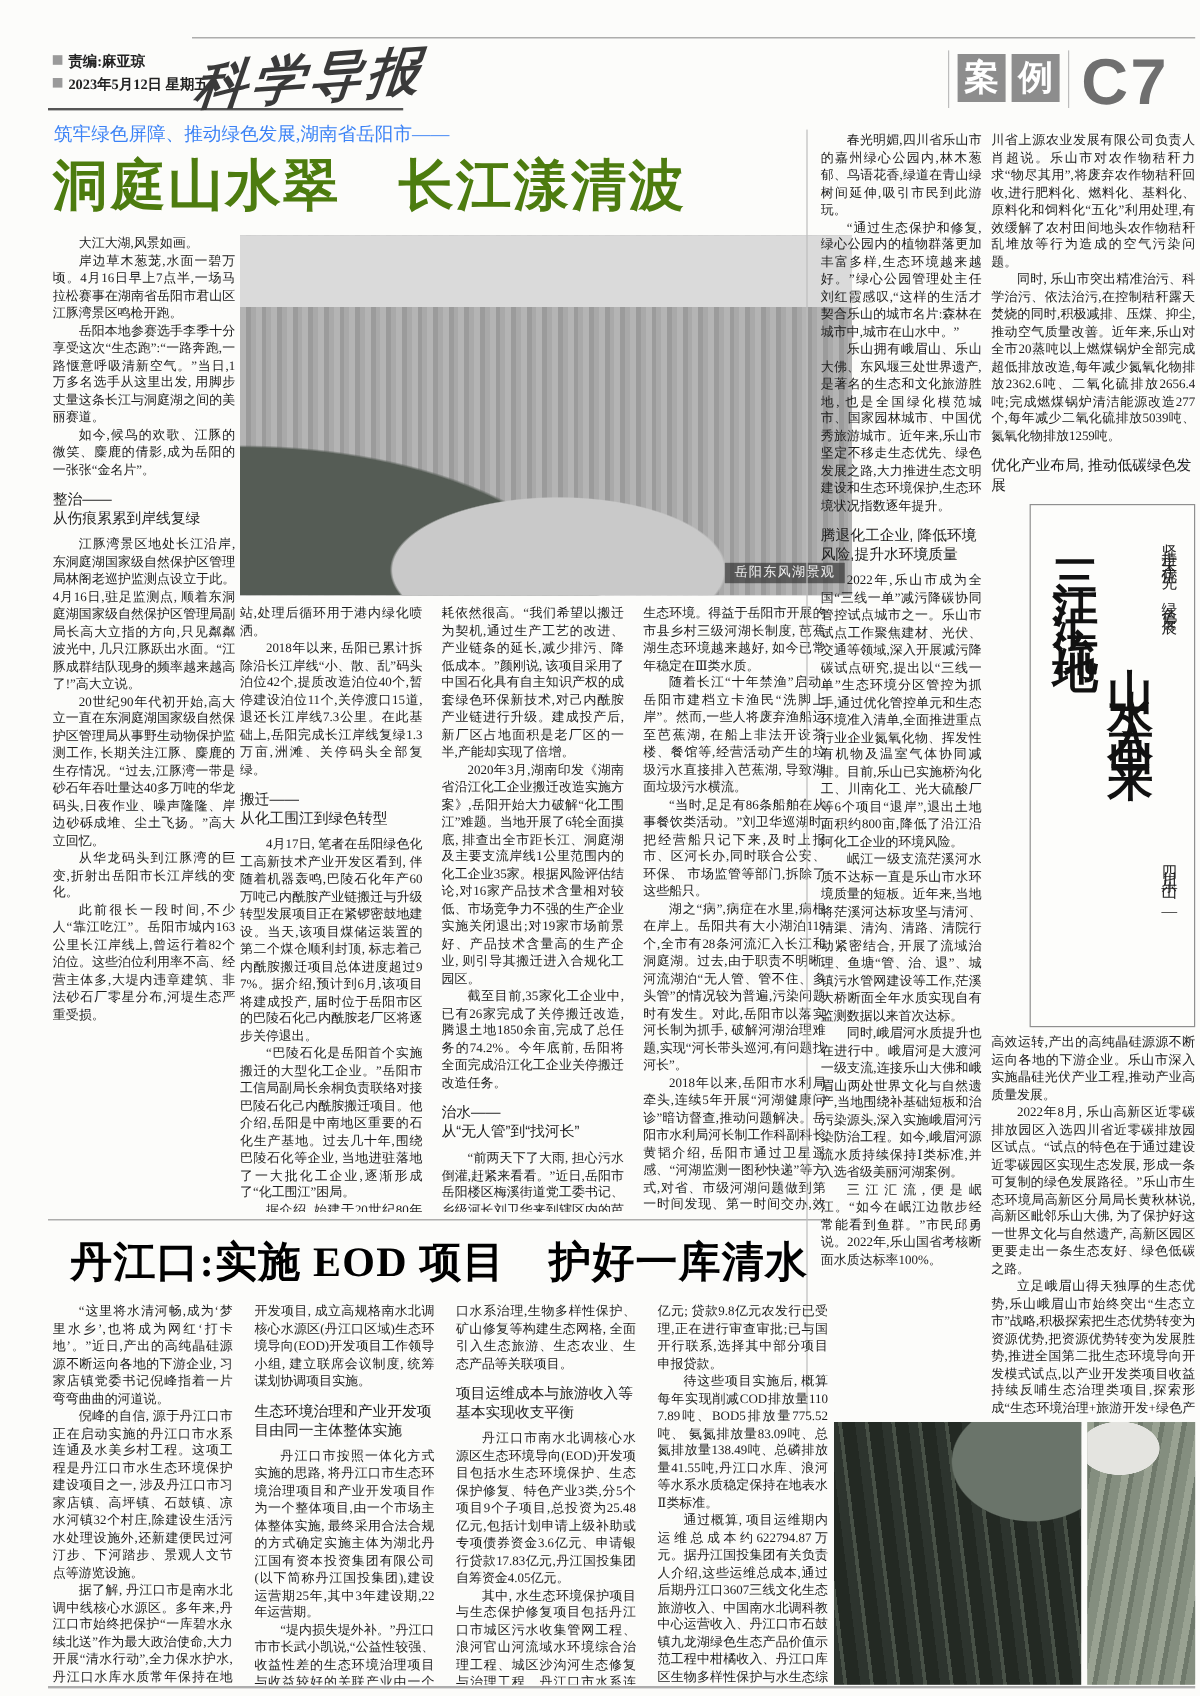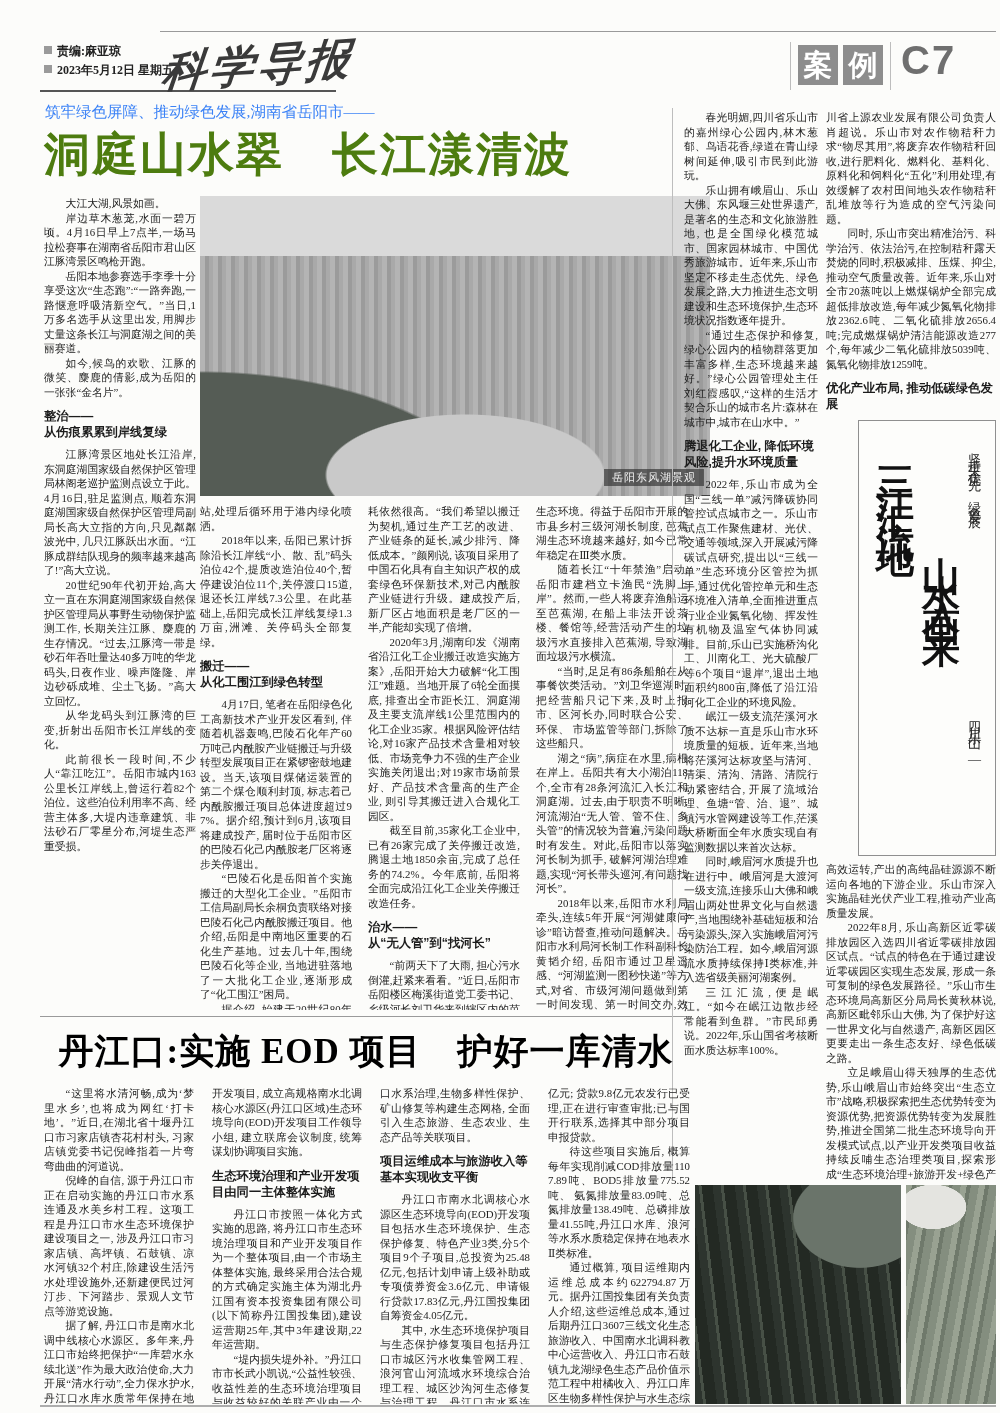--- a/index.html
+++ b/index.html
@@ -8,34 +8,34 @@
   .abs{position:absolute;}
   .rule{position:absolute;background:#9a9a9a;}
   
   .ed-line{font-size:12px;font-weight:bold;color:#222;line-height:19px;white-space:nowrap;}
   .sq{display:inline-block;width:8px;height:8px;background:#9a9a9a;margin-right:5px;vertical-align:1px;}
   .masthead{font-family:"DejaVu Serif",serif;font-style:italic;font-weight:bold;font-size:44px;
             color:#3a3a3a;transform:rotate(-4deg) skewX(-10deg);letter-spacing:4px;white-space:nowrap;}
   .badge-char{display:inline-block;width:40px;height:40px;background:#8d8d8d;color:#fff;
               font-family:"Liberation Sans",sans-serif;font-weight:bold;font-size:29px;line-height:40px;
               text-align:center;margin-right:5px;}
-  .page-no{font-family:"Liberation Sans",sans-serif;font-weight:bold;font-size:40px;color:#6f6f6f;letter-spacing:2px;}
+  .page-no{font-family:"Liberation Sans",sans-serif;font-weight:bold;font-size:54px;color:#6f6f6f;letter-spacing:2px;}
   .vbar{position:absolute;width:1px;background:#bdbdbd;}
   
   .kicker{font-size:15.5px;color:#3b82f6;white-space:nowrap;}
   .main-head{font-family:"Liberation Sans",sans-serif;font-weight:bold;font-size:46px;color:#4d7c0f;
              letter-spacing:2px;white-space:nowrap;}
   .sub-article-head{font-family:"Liberation Serif",serif;font-weight:bold;font-size:35px;color:#000;
                     text-align:center;white-space:nowrap;letter-spacing:1px;}
   
   .col{position:absolute;font-size:10.8px;line-height:14.5px;text-align:justify;overflow:hidden;
        word-break:break-all;}
   .para{text-indent:2em;}
   .para.cont{text-indent:0;}
-  .subhead{font-family:"Liberation Sans",sans-serif;font-weight:bold;font-size:12.3px;line-height:16px;
+  .subhead{font-family:"Liberation Sans",sans-serif;font-weight:normal;font-size:12.3px;line-height:16px;
            white-space:pre-line;margin:9px 0 7px;text-align:left;}
   
   .photo-main{position:absolute;left:200px;top:196px;width:510px;height:300px;overflow:hidden;
     background:
       linear-gradient(180deg,#dadada 0,#dadada 20%,rgba(218,218,218,0) 20%),
       radial-gradient(ellipse 230px 100px at 52% 93%,#c9c9c9 0 60%,rgba(0,0,0,0) 61%),
       radial-gradient(ellipse 430px 210px at 0% 108%,#555c55 0 70%,rgba(0,0,0,0) 71%),
       repeating-linear-gradient(90deg,#b4b4b4 0 5px,#9b9b9b 5px 9px,#a9a9a9 9px 13px),
       linear-gradient(180deg,#d0d0d0 0%,#9e9e9e 100%);}
   .photo-cap{position:absolute;right:6px;bottom:10px;background:rgba(40,40,40,.62);color:#f2f2f2;
@@ -116,22 +116,22 @@
     <div class="para">“当时,足足有86条船舶在从事餐饮类活动。”刘卫华巡湖时,把经营船只记下来,及时上报市、区河长办,同时联合公安、环保、 市场监管等部门,拆除了这些船只。</div>
     <div class="para">湖之“病”,病症在水里,病根在岸上。岳阳共有大小湖泊118个,全市有28条河流汇入长江和洞庭湖。过去,由于职责不明晰,河流湖泊“无人管、管不住、多头管”的情况较为普遍,污染问题时有发生。对此,岳阳市以落实河长制为抓手, 破解河湖治理难题,实现“河长带头巡河,有问题找河长”。</div>
     <div class="para">2018年以来,岳阳市水利局牵头,连续5年开展“河湖健康问诊”暗访督查,推动问题解决。岳阳市水利局河长制工作科副科长黄韬介绍, 岳阳市通过卫星遥感、“河湖监测一图秒快递”等方式,对省、市级河湖问题做到第一时间发现、第一时间交办,效率得到极大提高。此外,对整治难度大的问题,建立市级联合督导机制,确保重大问题销号率100%。</div>
   </div>
 
 <div class="rule" style="left:40px;top:1016px;width:652px;height:1px"></div>
 <div class="vbar" style="left:672px;top:108px;height:1072px"></div>
 
 <div class="col" style="left:684px;top:110px;width:134px;height:1068px">
     <div class="para">春光明媚,四川省乐山市的嘉州绿心公园内,林木葱郁、鸟语花香,绿道在青山绿树间延伸,吸引市民到此游玩。</div>
+    <div class="para">“通过生态保护和修复,绿心公园内的植物群落更加丰富多样,生态环境越来越好。”绿心公园管理处主任刘红霞感叹,“这样的生活才契合乐山的城市名片:森林在城市中,城市在山水中。”</div>
     <div class="para">乐山拥有峨眉山、乐山大佛、东风堰三处世界遗产, 是著名的生态和文化旅游胜地, 也是全国绿化模范城市、国家园林城市、中国优秀旅游城市。近年来,乐山市坚定不移走生态优先、绿色发展之路,大力推进生态文明建设和生态环境保护,生态环境状况指数逐年提升。</div>
-    <div class="para">“通过生态保护和修复,绿心公园内的植物群落更加丰富多样,生态环境越来越好。”绿心公园管理处主任刘红霞感叹,“这样的生活才契合乐山的城市名片:森林在城市中,城市在山水中。”</div>
     <div class="subhead">腾退化工企业, 降低环境风险,提升水环境质量</div>
     <div class="para">2022年,乐山市成为全国“三线一单”减污降碳协同管控试点城市之一。乐山市试点工作聚焦建材、光伏、交通等领域,深入开展减污降碳试点研究,提出以“三线一单”生态环境分区管控为抓手,通过优化管控单元和生态环境准入清单,全面推进重点行业企业氮氧化物、挥发性有机物及温室气体协同减排。目前,乐山已实施桥沟化工、川南化工、光大硫酸厂等6个项目“退岸”,退出土地面积约800亩,降低了沿江沿河化工企业的环境风险。</div>
     <div class="para">岷江一级支流茫溪河水质不达标一直是乐山市水环境质量的短板。近年来,当地将茫溪河达标攻坚与清河、清渠、清沟、清路、清院行动紧密结合, 开展了流域治理、鱼塘“管、治、退”、城镇污水管网建设等工作,茫溪大桥断面全年水质实现自有监测数据以来首次达标。</div>
     <div class="para">同时,峨眉河水质提升也在进行中。峨眉河是大渡河一级支流,连接乐山大佛和峨眉山两处世界文化与自然遗产,当地围绕补基础短板和治污染源头,深入实施峨眉河污染防治工程。如今,峨眉河源流水质持续保持Ⅰ类标准,并入选省级美丽河湖案例。</div>
     <div class="para">三江汇流,便是岷江。“如今在岷江边散步经常能看到鱼群。”市民邱勇说。2022年,乐山国省考核断面水质达标率100%。</div>
   </div>
 <div class="col" style="left:826px;top:110px;width:170px;height:306px">
     <div class="para cont">川省上源农业发展有限公司负责人肖超说。乐山市对农作物秸秆力求“物尽其用”,将废弃农作物秸秆回收,进行肥料化、燃料化、基料化、原料化和饲料化“五化”利用处理,有效缓解了农村田间地头农作物秸秆乱堆放等行为造成的空气污染问题。</div>
     <div class="para">同时, 乐山市突出精准治污、科学治污、依法治污,在控制秸秆露天焚烧的同时,积极减排、压煤、抑尘,推动空气质量改善。近年来,乐山对全市20蒸吨以上燃煤锅炉全部完成超低排放改造,每年减少氮氧化物排放2362.6吨、二氧化硫排放2656.4吨;完成燃煤锅炉清洁能源改造277个,每年减少二氧化硫排放5039吨、 氮氧化物排放1259吨。</div>
     <div class="subhead">优化产业布局, 推动低碳绿色发展</div>
@@ -145,21 +145,21 @@
 </div>
 
 <div class="col" style="left:826px;top:862px;width:170px;height:318px">
     <div class="para cont">高效运转,产出的高纯晶硅源源不断运向各地的下游企业。乐山市深入实施晶硅光伏产业工程,推动产业高质量发展。</div>
     <div class="para">2022年8月, 乐山高新区近零碳排放园区入选四川省近零碳排放园区试点。“试点的特色在于通过建设近零碳园区实现生态发展, 形成一条可复制的绿色发展路径。”乐山市生态环境局高新区分局局长黄秋林说, 高新区毗邻乐山大佛, 为了保护好这一世界文化与自然遗产, 高新区园区更要走出一条生态友好、绿色低碳之路。</div>
     <div class="para">立足峨眉山得天独厚的生态优势,乐山峨眉山市始终突出“生态立市”战略,积极探索把生态优势转变为资源优势,把资源优势转变为发展胜势,推进全国第二批生态环境导向开发模式试点,以产业开发类项目收益持续反哺生态治理类项目,探索形成“生态环境治理+旅游开发+绿色产业”集约开发模式,实现生态产业化、产业生态化的深度融合发展。</div>
   </div>
 
 <div class="abs sub-article-head" style="left:40px;top:1028px;width:652px">丹江口:实施 EOD 项目　护好一库清水</div>
 <div class="col" style="left:44px;top:1086px;width:150px;height:318px">
-    <div class="para">“这里将水清河畅,成为‘梦里水乡’,也将成为网红‘打卡地’。”近日,在湖北省十堰丹江口市习家店镇杏花村村头, 习家店镇党委书记倪峰指着一片弯弯曲曲的河道说。</div>
+    <div class="para">“这里将水清河畅,成为‘梦里水乡’,也将成为网红‘打卡地’。”近日,产出的高纯晶硅源源不断运向各地的下游企业, 习家店镇党委书记倪峰指着一片弯弯曲曲的河道说。</div>
     <div class="para">倪峰的自信, 源于丹江口市正在启动实施的丹江口市水系连通及水美乡村工程。这项工程是丹江口市水生态环境保护建设项目之一, 涉及丹江口市习家店镇、高坪镇、石鼓镇、凉水河镇32个村庄,除建设生活污水处理设施外,还新建便民过河汀步、下河踏步、景观人文节点等游览设施。</div>
     <div class="para">据了解, 丹江口市是南水北调中线核心水源区。多年来,丹江口市始终把保护“一库碧水永续北送”作为最大政治使命,大力开展“清水行动”,全力保水护水, 丹江口水库水质常年保持在地表Ⅱ类以上饮用水标准, 成功入选中国首批“中国好水”水源地和中国美丽山水城市。截至目前,丹江口水库已向北方安全调水超550亿立方米。</div>
   </div>
 <div class="col" style="left:212px;top:1086px;width:150px;height:318px">
     <div class="para cont">开发项目, 成立高规格南水北调核心水源区(丹江口区域)生态环境导向(EOD)开发项目工作领导小组, 建立联席会议制度, 统筹谋划协调项目实施。</div>
     <div class="subhead">生态环境治理和产业开发项目由同一主体整体实施</div>
     <div class="para">丹江口市按照一体化方式实施的思路, 将丹江口市生态环境治理项目和产业开发项目作为一个整体项目,由一个市场主体整体实施, 最终采用合法合规的方式确定实施主体为湖北丹江国有资本投资集团有限公司(以下简称丹江国投集团),建设运营期25年,其中3年建设期,22年运营期。</div>
     <div class="para">“堤内损失堤外补。”丹江口市市长武小凯说,“公益性较强、收益性差的生态环境治理项目与收益较好的关联产业由一个市场主体实施, 可实现治理与保护相融合, 最终达到可持续发展目的。”</div>
   </div>
 <div class="col" style="left:380px;top:1086px;width:150px;height:318px">

